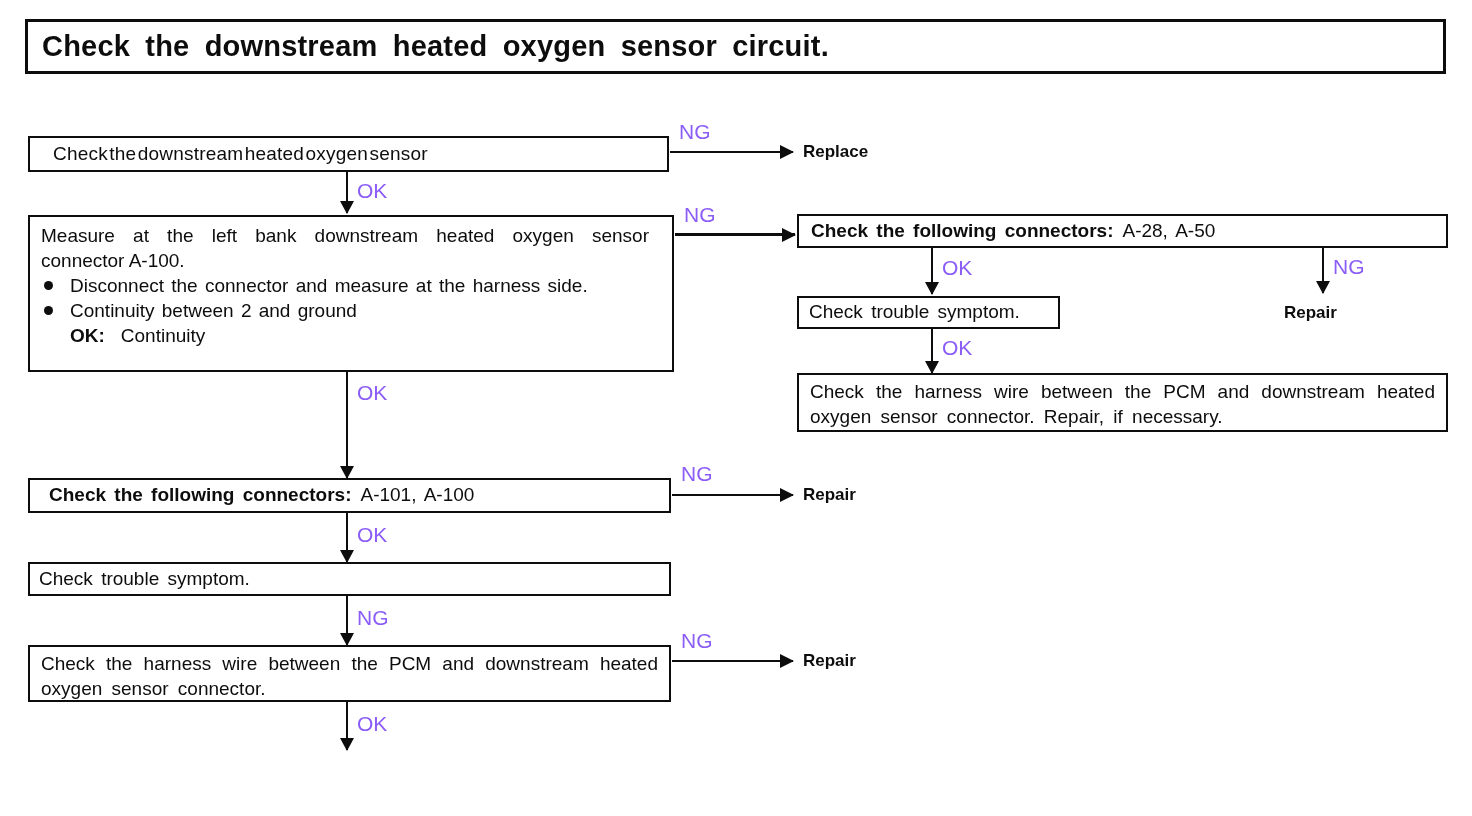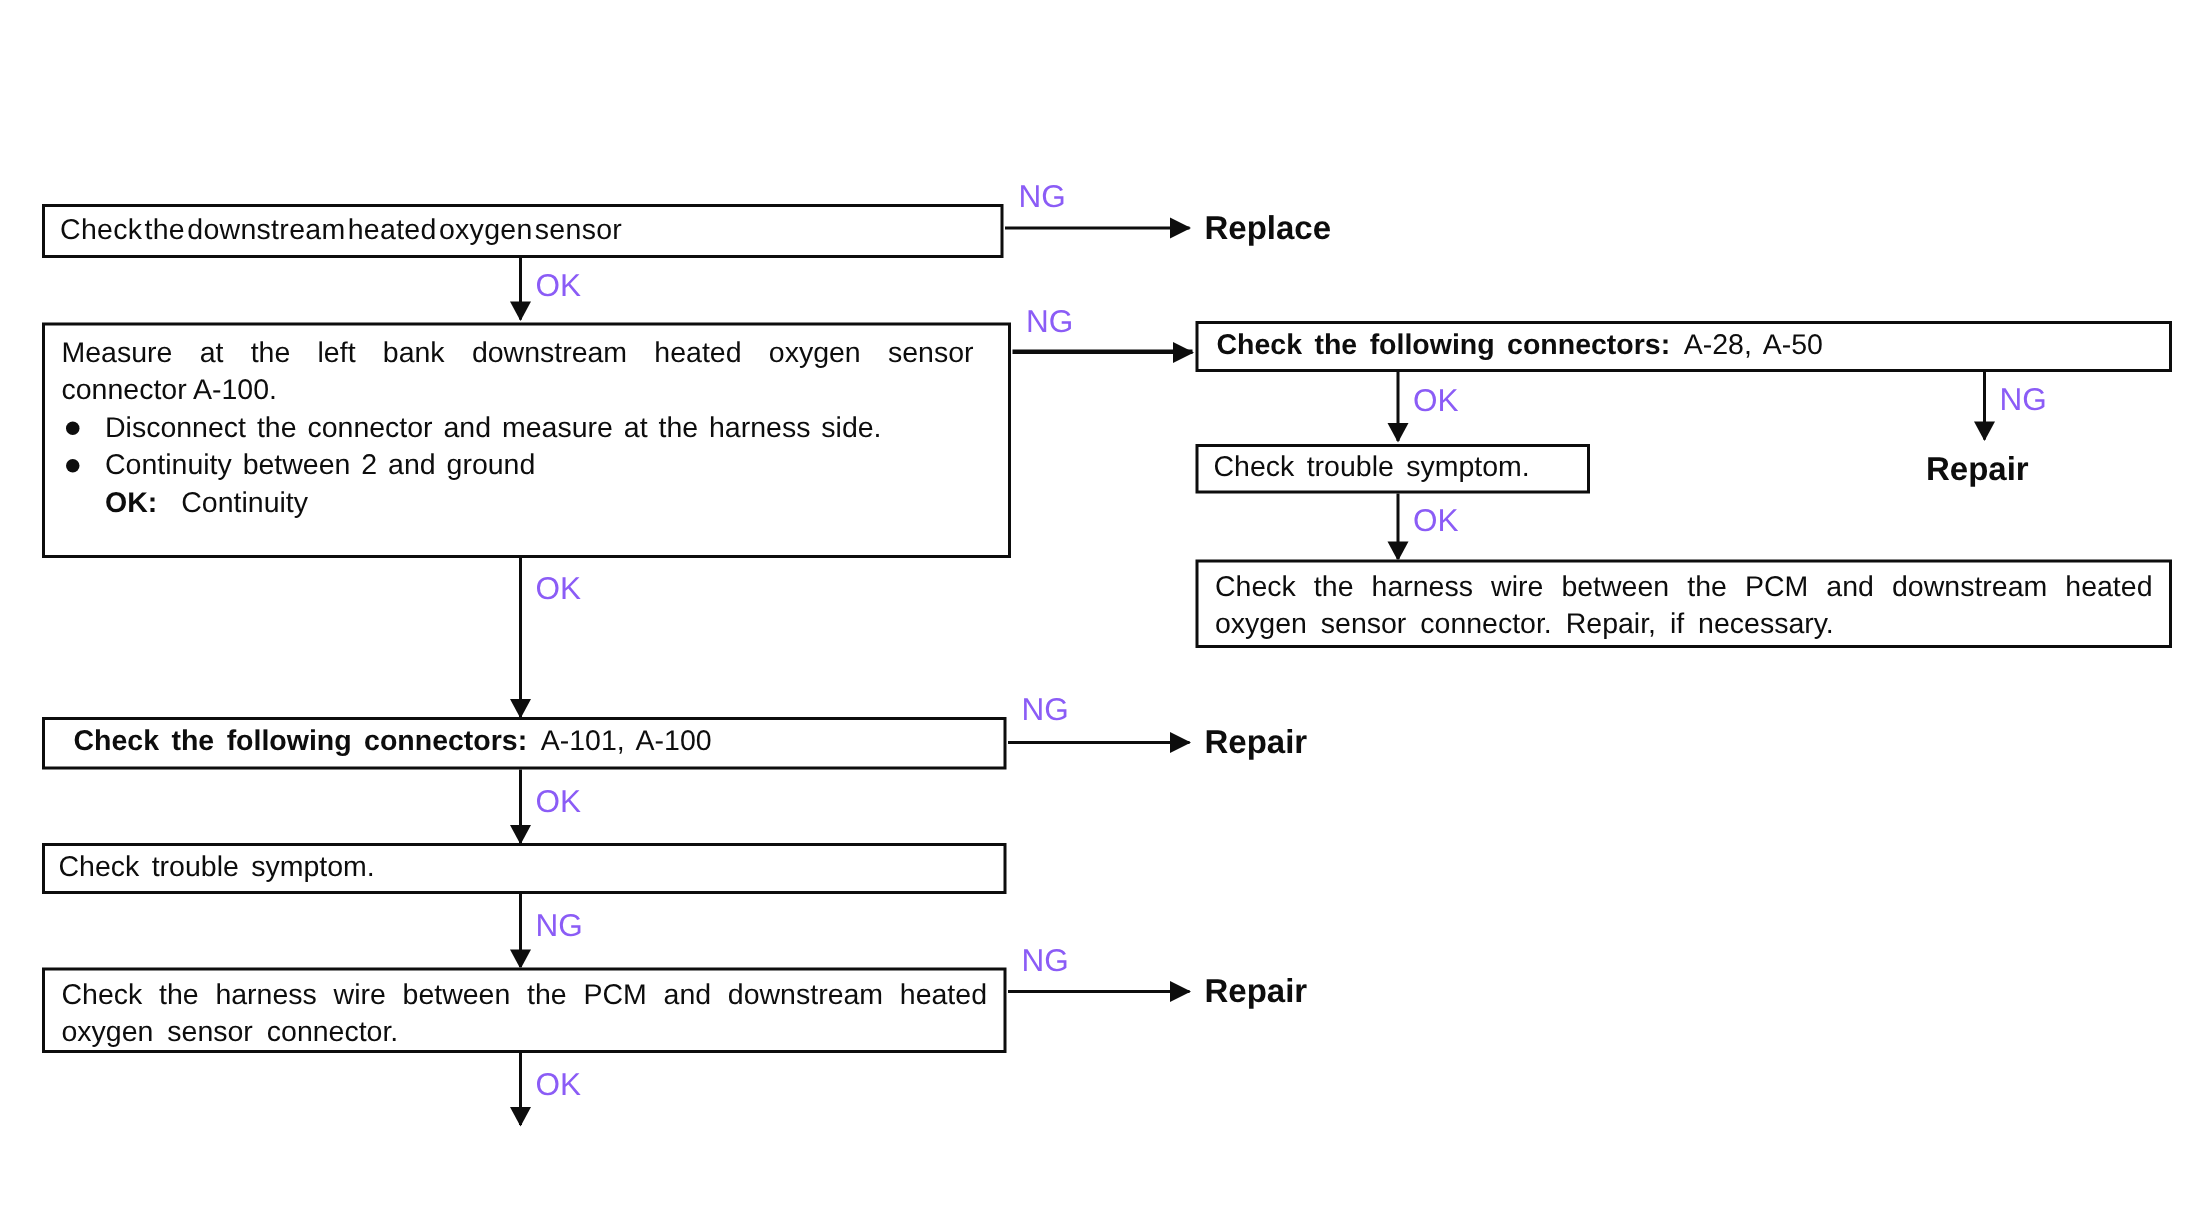--- a/index.html
+++ b/index.html
@@ -72,21 +72,21 @@
   }
   .elabel {
     position: absolute;
     font-size: 21px;
     line-height: 21px;
     color: #8b5cf6;
     white-space: nowrap;
   }
   .term {
     position: absolute;
-    font-size: 22px;
+    font-size: 17px;
     line-height: 21px;
     font-weight: bold;
     color: #0d0d0d;
     white-space: nowrap;
   }
   .bold { font-weight: bold; }
   .gap-left { margin-left: 9px; }
   .just {
     text-align: justify;
     text-align-last: justify;
@@ -118,22 +118,25 @@
   .ws4 { word-spacing: 4px; }
   .cramped { word-spacing: -4px; letter-spacing: 0.2px; }
   .ok-line { margin-left: 29px; }
   .ok-val { margin-left: 16px; margin-top: 20px; }
 </style>
 </head>
 <body>
 
 <div id="canvas">
 
-
-  <div class="box cramped" style="left:28px; top:136px; width:641px; height:36px; line-height:31px; padding-left:10px; white-space:nowrap;">Check the downstream heated oxygen sensor</div>
+  <div class="title-box">
+    <div class="title-text">Check the downstream heated oxygen sensor circuit.</div>
+  </div>
+
+  <div class="box cramped" style="left:28px; top:136px; width:641px; height:36px; line-height:31px; padding-left:23px; white-space:nowrap;">Check the downstream heated oxygen sensor</div>
 
   <span class="elabel" style="left:679px; top:121px;">NG</span>
   <div class="hline" style="left:670px; top:151px; width:123px;"></div>
   <span class="term" style="left:803px; top:141px;">Replace</span>
 
   <div class="vline" style="left:346px; top:172px; height:41px;"></div>
   <span class="elabel" style="left:357px; top:180px;">OK</span>
 
   <div class="box" style="left:28px; top:215px; width:646px; height:157px;">
     <div class="measure-body">

